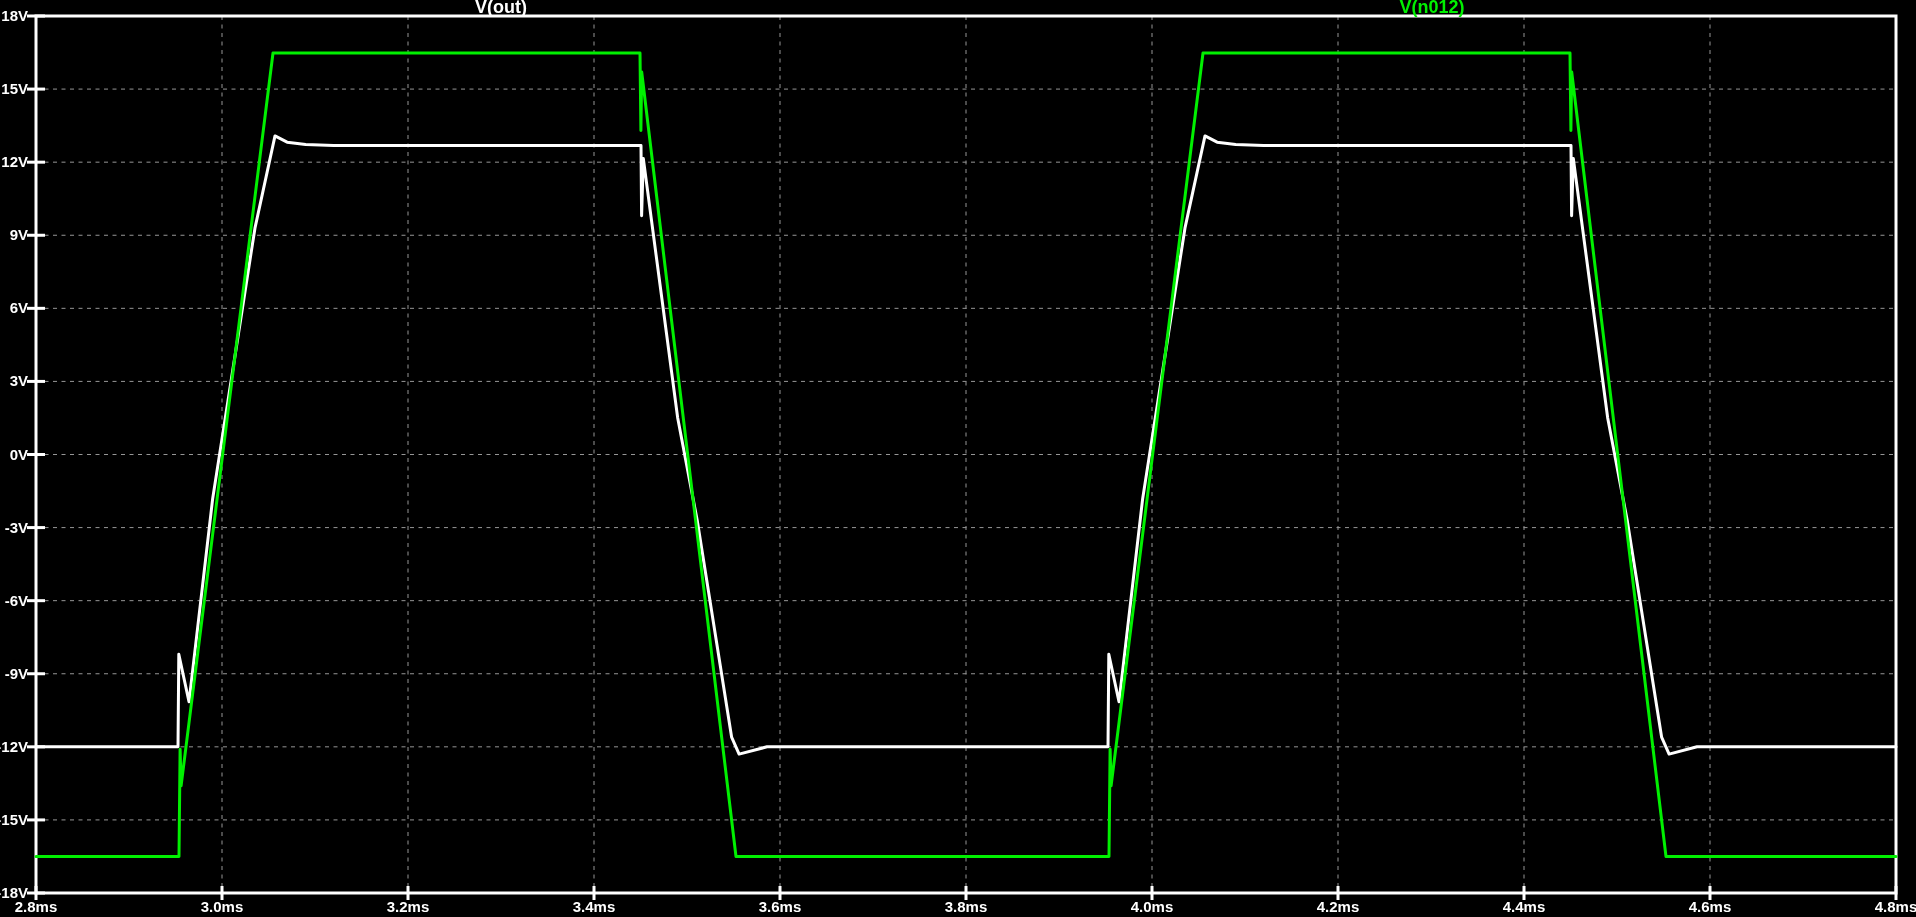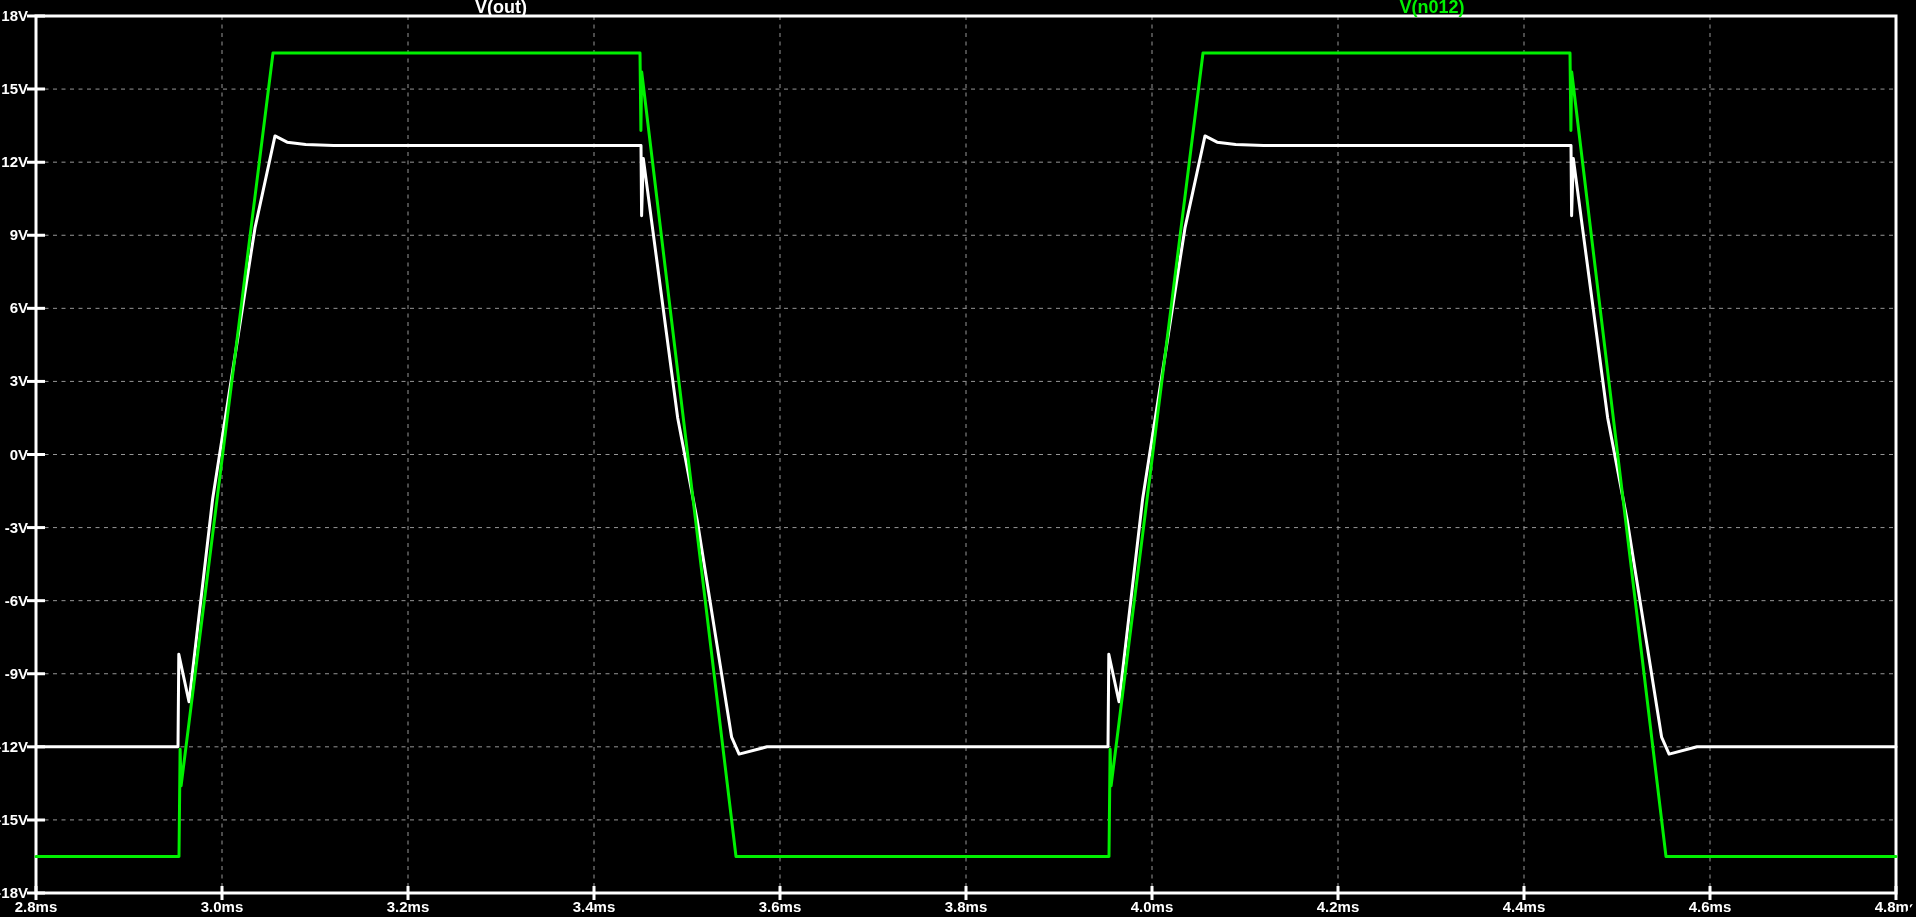--- a/index.html
+++ b/index.html
@@ -1,17 +1,17 @@
 <!DOCTYPE html>
 <html><head>
 <meta charset="utf-8">
 <style>
   html,body{margin:0;padding:0;background:#000;}
   #viewer{position:relative;width:1916px;height:917px;background:#000;overflow:hidden;
-          font-family:"Liberation Sans",sans-serif;border-radius:25px;}
+          font-family:"Liberation Sans",sans-serif;}
   #plot-svg{position:absolute;left:0;top:0;}
   .grid{stroke:#969696;stroke-width:1;stroke-dasharray:4 4.5;fill:none;}
   .border{stroke:#ffffff;stroke-width:3;fill:none;}
   .tick{stroke:#ffffff;stroke-width:3;}
   .axis-label{font-family:"Liberation Sans",sans-serif;font-weight:bold;font-size:15px;fill:#ffffff;}
   .trace{fill:none;stroke-width:3;stroke-linejoin:round;stroke-linecap:round;}
   .trace-label{position:absolute;top:0;transform:translateX(-50%);
                font-weight:bold;font-size:18px;line-height:15px;white-space:nowrap;}
   #trace-label-0{left:501px;}
   #trace-label-1{left:1432px;}

